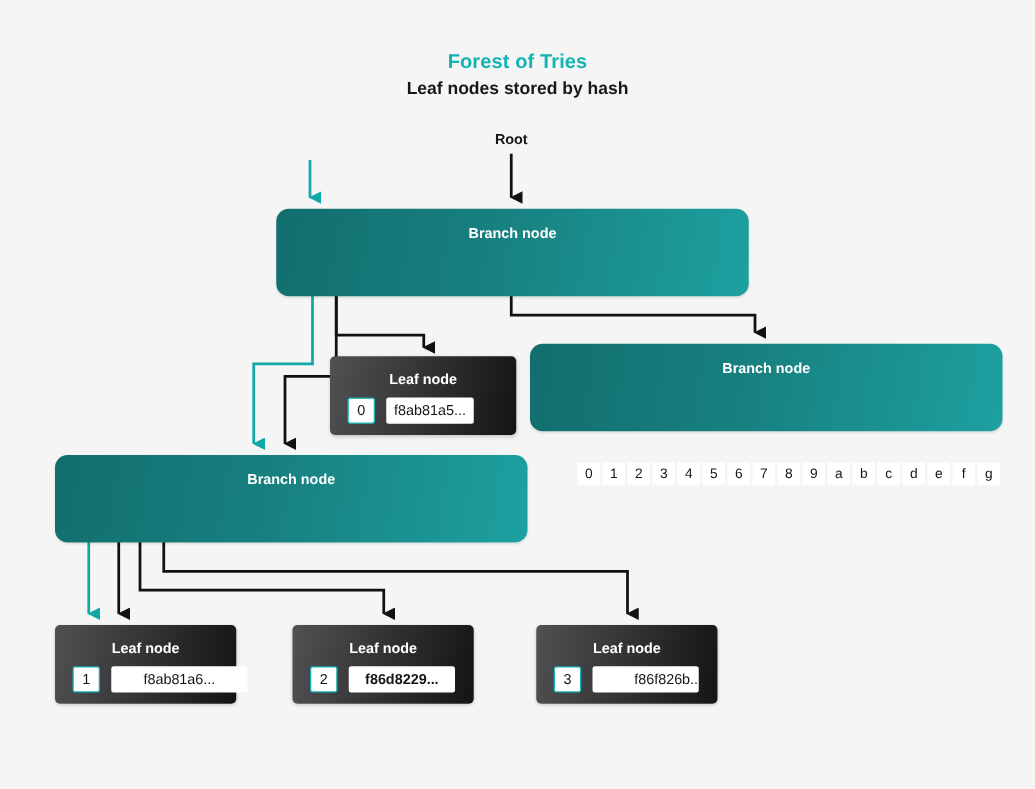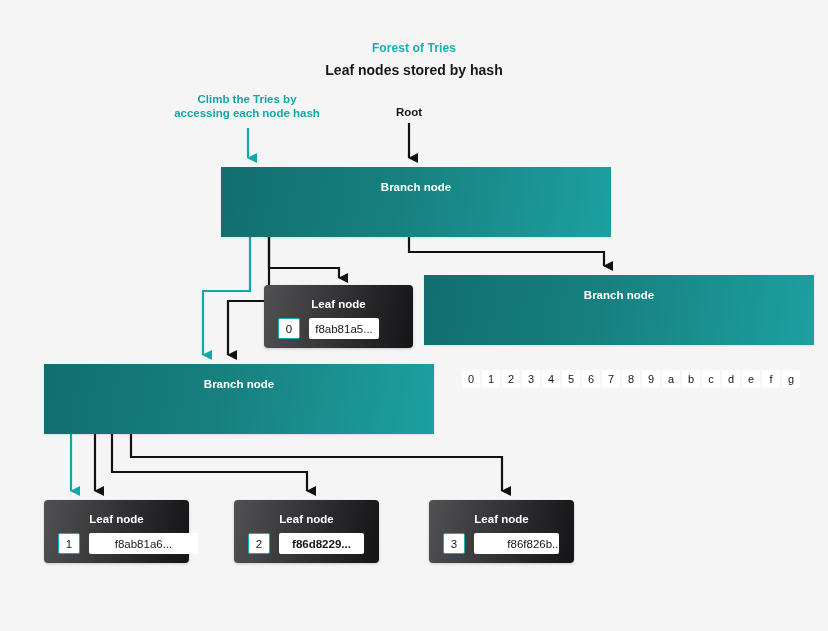--- a/index.html
+++ b/index.html
@@ -23,21 +23,21 @@
     width: 828px;
     height: 631px;
   }
 
   
   .title-main {
     position: absolute;
     left: 0; right: 0;
     top: 41px;
     text-align: center;
-    font-size: 12px;
+    font-size: 16px;
     font-weight: bold;
     color: #13b3b3;
     letter-spacing: .1px;
   }
   .title-sub {
     position: absolute;
     left: 0; right: 0;
     top: 62px;
     text-align: center;
     font-size: 14px;
@@ -72,24 +72,23 @@
     position: absolute;
     left: 0; top: 0;
     width: 828px;
     height: 631px;
     pointer-events: none;
   }
 
   
   .branch {
     position: absolute;
-    border-radius: 0;
+    border-radius: 10px;
     background: linear-gradient(100deg, #126e6e 0%, #17807f 45%, #1da0a0 100%);
     box-shadow: 0 1px 2px rgba(0,0,0,.10);
-    padding-left: 12px;
   }
   .branch .node-title {
     position: absolute;
     left: 0; right: 0;
     top: 14px;
     text-align: center;
     font-size: 11.5px;
     font-weight: bold;
     color: #ffffff;
   }
@@ -162,22 +161,20 @@
   }
 </style>
 </head>
 <body>
 
 <div id="canvas">
 
   <div class="title-main">Forest of Tries</div>
   <div class="title-sub">Leaf nodes stored by hash</div>
 
-  <div class="annot annot-climb">Climb the Tries by
-accessing each node hash</div>
   <div class="annot annot-root">Root</div>
 
   <svg id="wires" viewBox="0 0 828 631">
     <defs>
       <marker id="ah-black" markerWidth="12" markerHeight="12" refX="5" refY="9" orient="auto" markerUnits="userSpaceOnUse">
         <path d="M0,0 L10,0 L5,10 Z" fill="#111111"></path>
       </marker>
       <marker id="ah-teal" markerWidth="12" markerHeight="12" refX="5" refY="9" orient="auto" markerUnits="userSpaceOnUse">
         <path d="M0,0 L10,0 L5,10 Z" fill="#11a8a8"></path>
       </marker>

